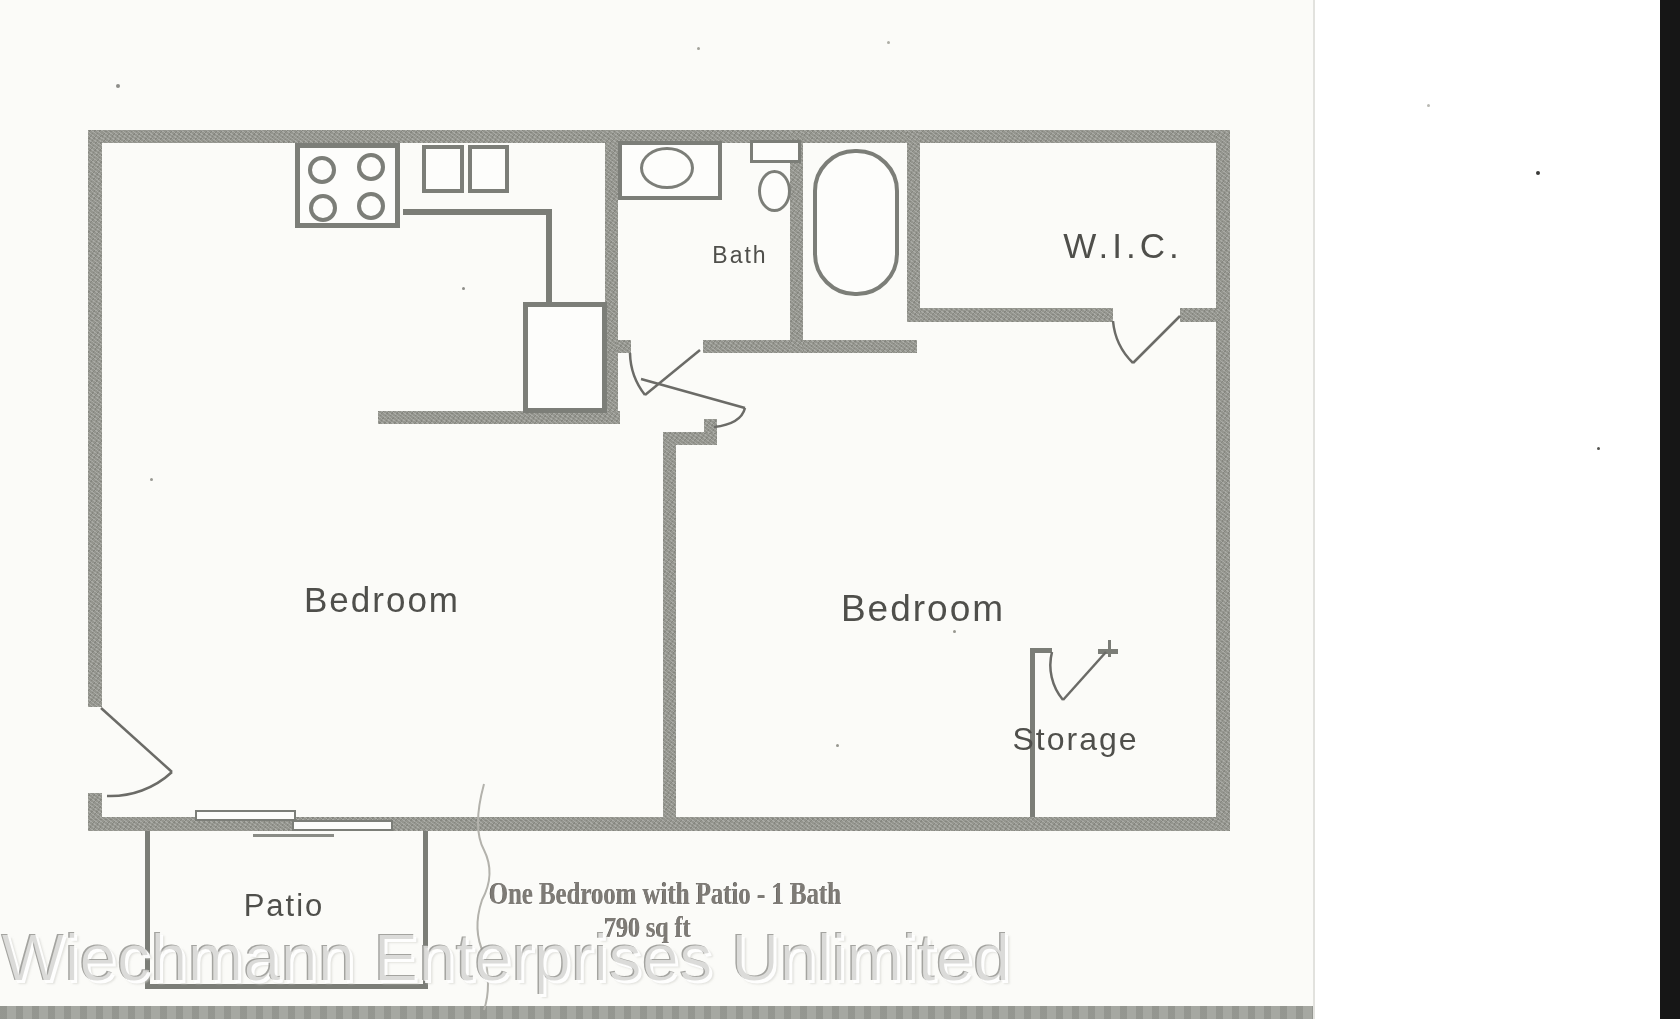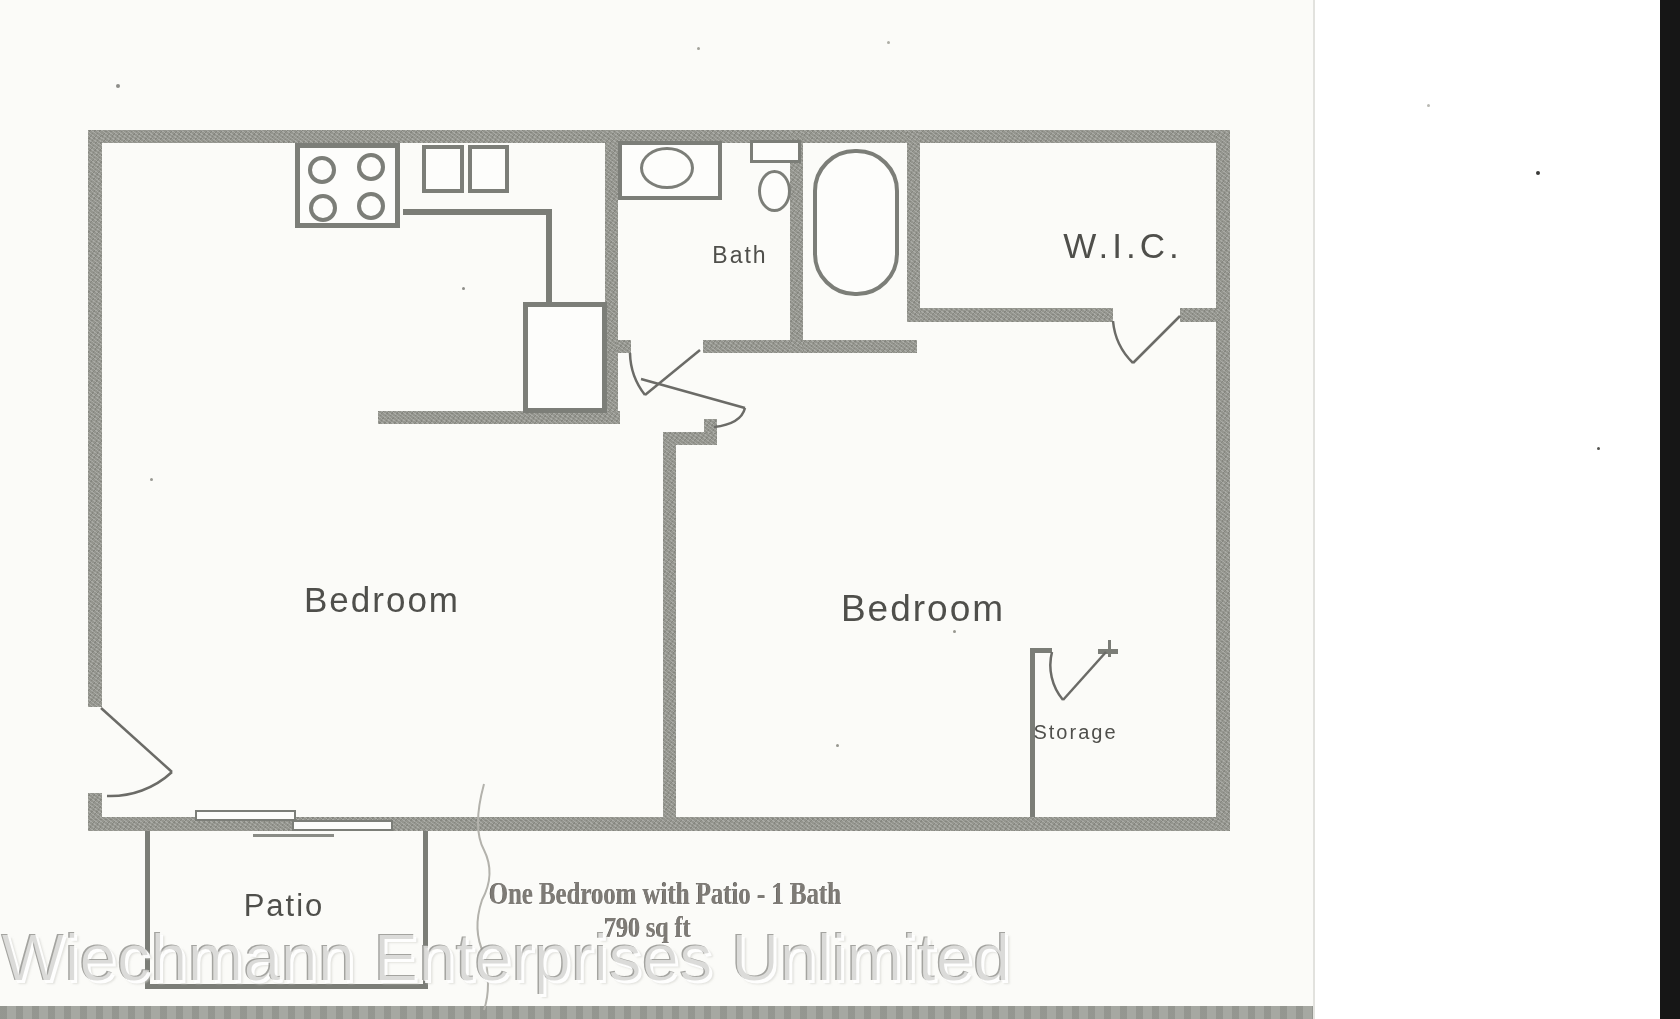--- a/index.html
+++ b/index.html
@@ -104,21 +104,21 @@
       <path d="M 1106 652 L 1063 700"></path>
       <path d="M 1052 652 A 54 54 0 0 0 1063 700"></path>
     </g>
     <path stroke="#b3b2ac" stroke-width="2" fill="none" d="M 484 784 q -12 44 0 66 q 12 24 -2 50 q -10 30 2 54 q 8 32 0 56"></path>
   </svg>
 
   <div class="label z4" style="left:675px;top:242px;width:130px;font-size:23px;">Bath</div>
   <div class="label z4" style="left:1038px;top:226px;width:170px;font-size:35px;letter-spacing:4px;">W.I.C.</div>
   <div class="label z4" style="left:297px;top:580px;width:170px;font-size:35px;">Bedroom</div>
   <div class="label z4" style="left:818px;top:588px;width:210px;font-size:37px;">Bedroom</div>
-  <div class="label z4" style="left:1008px;top:721px;width:135px;font-size:20px;">Storage</div>
+  <div class="label z4" style="left:1008px;top:721px;width:135px;font-size:32px;">Storage</div>
   <div class="label z4" style="left:218px;top:888px;width:132px;font-size:31px;">Patio</div>
 
   <div class="cap z4" style="left:445px;top:876px;width:440px;font-size:31px;">One Bedroom with Patio - 1 Bath</div>
   <div class="cap z4" style="left:545px;top:910px;width:205px;font-size:30px;">790 sq ft</div>
 
   <div class="watermark">Wiechmann Enterprises Unlimited</div>
 
   <div class="speck" style="left:116px;top:84px;width:4px;height:4px;background:#8d8d89;"></div>
   <div class="speck" style="left:150px;top:478px;width:3px;height:3px;background:#9a9a94;"></div>
   <div class="speck" style="left:462px;top:287px;width:3px;height:3px;background:#8d8d89;"></div>

